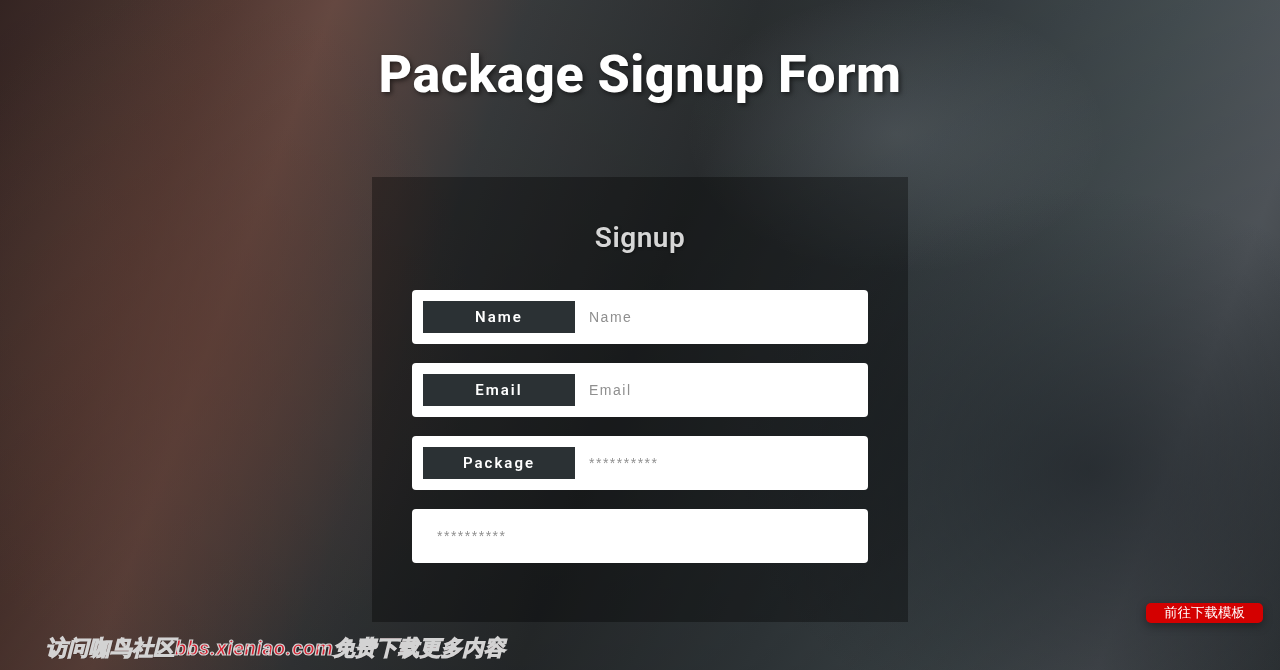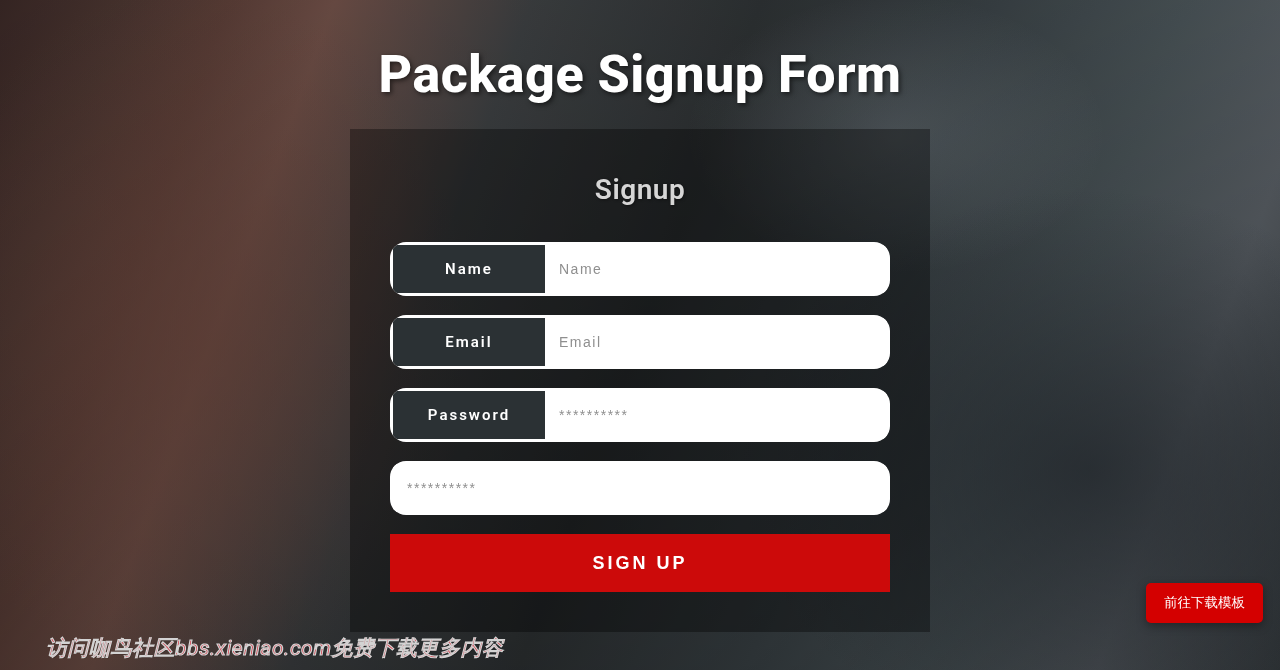--- a/index.html
+++ b/index.html
@@ -42,44 +42,44 @@
       color: #ffffff;
       font-size: 52px;
       font-weight: 800;
       letter-spacing: 0.5px;
       padding-top: 44px;
       text-shadow: 2px 2px 5px rgba(0,0,0,0.55);
     }
 
     .form-card {
       position: relative;
-      width: 580px;
-      margin: 24px auto 0 auto;
+      width: 536px;
+      margin: 72px auto 0 auto;
       background: rgba(0, 0, 0, 0.35);
       padding: 44px 40px 40px 40px;
     }
 
     .form-heading {
       text-align: center;
       color: #d6d6d6;
       font-size: 28px;
       font-weight: 600;
       letter-spacing: 0.5px;
       margin-bottom: 36px;
       text-shadow: 1px 1px 3px rgba(0,0,0,0.4);
     }
 
     .form-row {
       display: flex;
       background: #ffffff;
-      border-radius: 16px;
+      border-radius: 4px;
       overflow: hidden;
       margin-bottom: 19px;
       height: 54px;
-      padding: 3px;
+      padding: 11px;
     }
 
     .form-label {
       background: #2b3134;
       color: #ffffff;
       width: 152px;
       display: flex;
       align-items: center;
       justify-content: center;
       font-size: 15px;
@@ -117,33 +117,33 @@
       margin-top: 0;
     }
 
     .float-btn {
       position: absolute;
       right: 17px;
       bottom: 47px;
       background: #d40000;
       color: #ffffff;
       font-size: 13.5px;
-      padding: 11px 18px;
+      padding: 1px 18px;
       border-radius: 5px;
       border: none;
       cursor: pointer;
       box-shadow: 0 3px 10px rgba(0,0,0,0.35);
     }
 
     .promo-text {
       position: absolute;
       left: 46px;
       bottom: 8px;
       font-size: 21px;
-      font-weight: 400;
+      font-weight: 700;
       font-style: italic;
       letter-spacing: 0.5px;
       color: #d62030;
       -webkit-text-stroke: 1.2px #d3d3d3;
       text-shadow: 1px 1px 0 rgba(0,0,0,0.25);
     }
   </style>
 </head>
 <body>
 
@@ -158,26 +158,25 @@
     <div class="form-label">Name</div>
     <input class="form-input" type="text" placeholder="Name" style="">
   </div>
 
   <div class="form-row">
     <div class="form-label">Email</div>
     <input class="form-input" type="email" placeholder="Email" style="">
   </div>
 
   <div class="form-row">
-    <div class="form-label">Password</div>
+    <div class="form-label">Package</div>
     <input class="form-input" type="text" placeholder="**********" style="">
   </div>
 
   <div class="form-row">
     <input class="form-input" type="text" placeholder="**********" style="">
   </div>
 
-  <button class="submit-btn">SIGN UP</button>
 </div>
 
 <button class="float-btn">前往下载模板</button>
 
 <div class="promo-text">访问咖鸟社区bbs.xieniao.com免费下载更多内容</div>
 
 </body></html>

